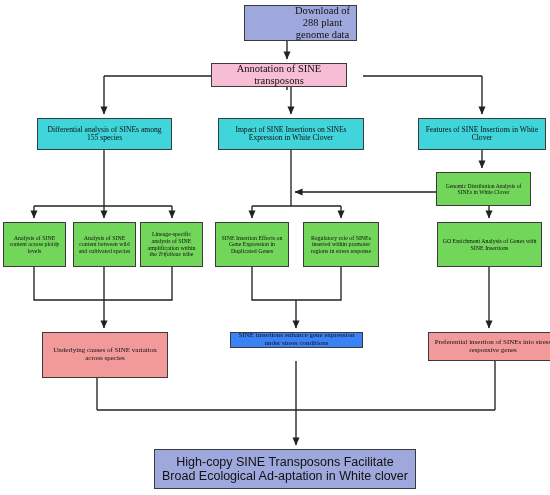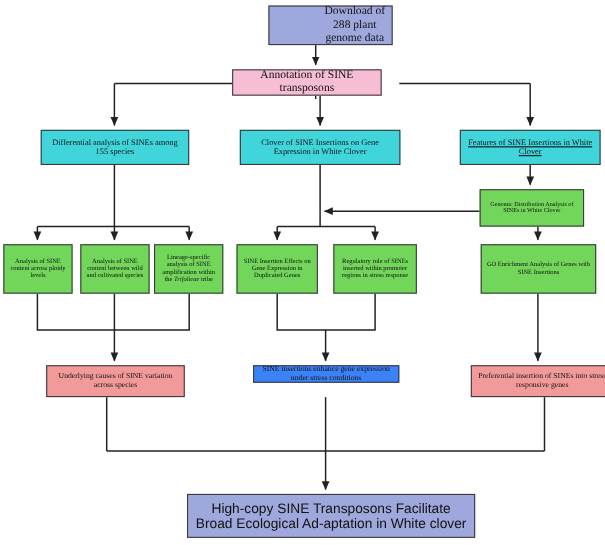--- a/index.html
+++ b/index.html
@@ -62,23 +62,23 @@
       <div class="node serif" style="left: 244px; top: 5px; width: 113px; height: 36px; background: rgb(159, 168, 220); border-color: rgb(59, 59, 59); font-size: 10.5px; padding-left: 44px;">
         <span>Download of 288 plant genome data</span>
       </div>
       <div class="node serif" style="left: 211px; top: 63px; width: 136px; height: 24px; background: rgb(247, 189, 212); border-color: rgb(59, 59, 59); font-size: 10.5px;">
         <span>Annotation of SINE transposons</span>
       </div>
       <div class="node serif" style="left: 37px; top: 118px; width: 135px; height: 32px; background: rgb(63, 213, 218); border-color: rgb(59, 59, 59); font-size: 7.6px;">
         <span>Differential analysis of SINEs among 155 species</span>
       </div>
       <div class="node serif" style="left: 218px; top: 118px; width: 146px; height: 32px; background: rgb(63, 213, 218); border-color: rgb(59, 59, 59); font-size: 7.6px;">
-        <span>Clover of SINE Insertions on Gene Expression in White Clover</span>
+        <span>Impact of SINE Insertions on SINEs Expression in White Clover</span>
       </div>
-      <div class="node serif" style="left: 418px; top: 118px; width: 128px; height: 32px; background: rgb(63, 213, 218); border-color: rgb(59, 59, 59); font-size: 7.6px; text-decoration: underline;">
+      <div class="node serif" style="left: 418px; top: 118px; width: 128px; height: 32px; background: rgb(63, 213, 218); border-color: rgb(59, 59, 59); font-size: 7.6px;">
         <span>Features of SINE Insertions in White Clover</span>
       </div>
       <div class="node serif" style="left: 436px; top: 172px; width: 95px; height: 34px; background: rgb(114, 214, 90); border-color: rgb(59, 59, 59); font-size: 5.6px;">
         <span>Genomic Distribution Analysis of SINEs in White Clover</span>
       </div>
       <div class="node serif" style="left: 3px; top: 222px; width: 63px; height: 45px; background: rgb(114, 214, 90); border-color: rgb(59, 59, 59); font-size: 5.9px;">
         <span>Analysis of SINE content across ploidy levels</span>
       </div>
       <div class="node serif" style="left: 73px; top: 222px; width: 63px; height: 45px; background: rgb(114, 214, 90); border-color: rgb(59, 59, 59); font-size: 5.9px;">
         <span>Analysis of SINE content between wild and cultivated species</span>
@@ -88,26 +88,26 @@
       </div>
       <div class="node serif" style="left: 215px; top: 222px; width: 74px; height: 45px; background: rgb(114, 214, 90); border-color: rgb(59, 59, 59); font-size: 5.9px;">
         <span>SINE Insertion Effects on Gene Expression in Duplicated Genes</span>
       </div>
       <div class="node serif" style="left: 303px; top: 222px; width: 76px; height: 45px; background: rgb(114, 214, 90); border-color: rgb(59, 59, 59); font-size: 5.9px;">
         <span>Regulatory role of SINEs inserted within promoter regions in stress response</span>
       </div>
       <div class="node serif" style="left: 437px; top: 222px; width: 105px; height: 45px; background: rgb(114, 214, 90); border-color: rgb(59, 59, 59); font-size: 5.9px;">
         <span>GO Enrichment Analysis of Genes with SINE Insertions</span>
       </div>
-      <div class="node serif" style="left: 42px; top: 332px; width: 126px; height: 29px; background: rgb(242, 154, 154); border-color: rgb(59, 59, 59); font-size: 7px;">
+      <div class="node serif" style="left: 42px; top: 332px; width: 126px; height: 46px; background: rgb(242, 154, 154); border-color: rgb(59, 59, 59); font-size: 7px;">
         <span>Underlying causes of SINE variation across species</span>
       </div>
       <div class="node serif" style="left: 230px; top: 332px; width: 133px; height: 16px; background: #3b82f6; border-color: rgb(59, 59, 59); font-size: 7px;">
         <span>SINE insertions enhance gene expression under stress conditions</span>
       </div>
       <div class="node serif" style="left: 428px; top: 332px; width: 130px; height: 29px; background: rgb(242, 154, 154); border-color: rgb(59, 59, 59); font-size: 7px;">
         <span>Preferential insertion of SINEs into stress responsive genes</span>
       </div>
-      <div class="node sans" style="left: 170px; top: 449px; width: 262px; height: 40px; background: rgb(159, 168, 220); border-color: rgb(59, 59, 59); font-size: 12.5px; align-items: center;">
+      <div class="node sans" style="left: 154px; top: 449px; width: 262px; height: 40px; background: rgb(159, 168, 220); border-color: rgb(59, 59, 59); font-size: 12.5px; align-items: center;">
         <span>High-copy SINE Transposons Facilitate Broad Ecological Ad-aptation in White clover</span>
       </div>
     </div>
 </div>
 
 </body></html>

